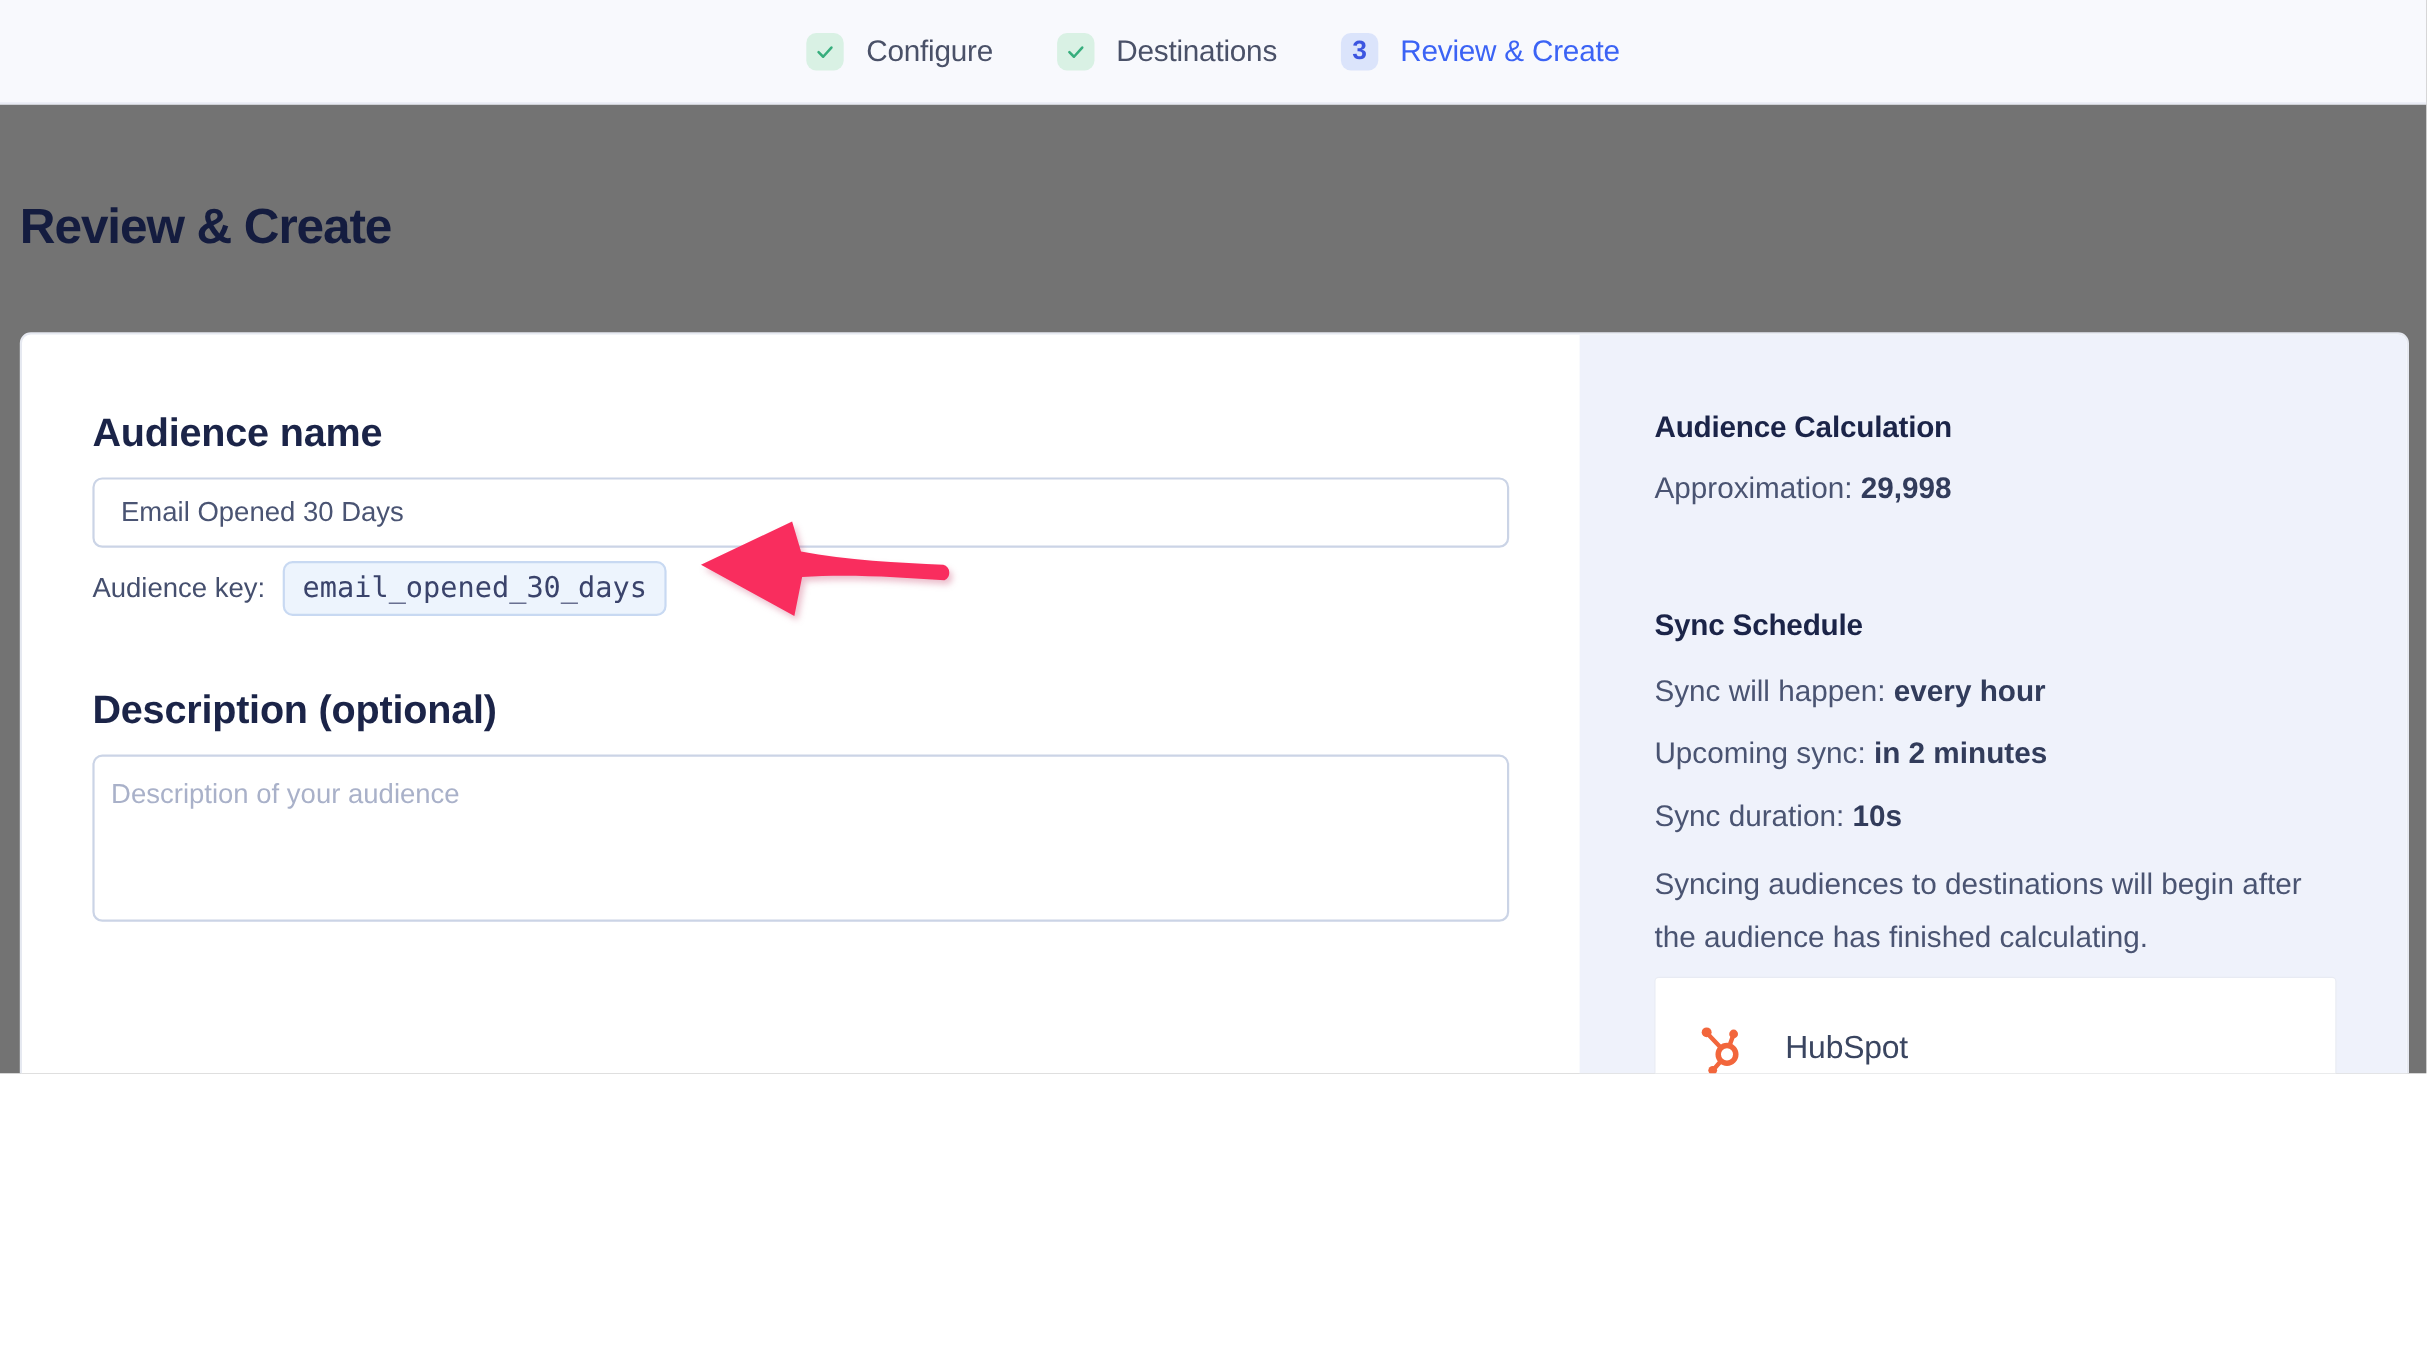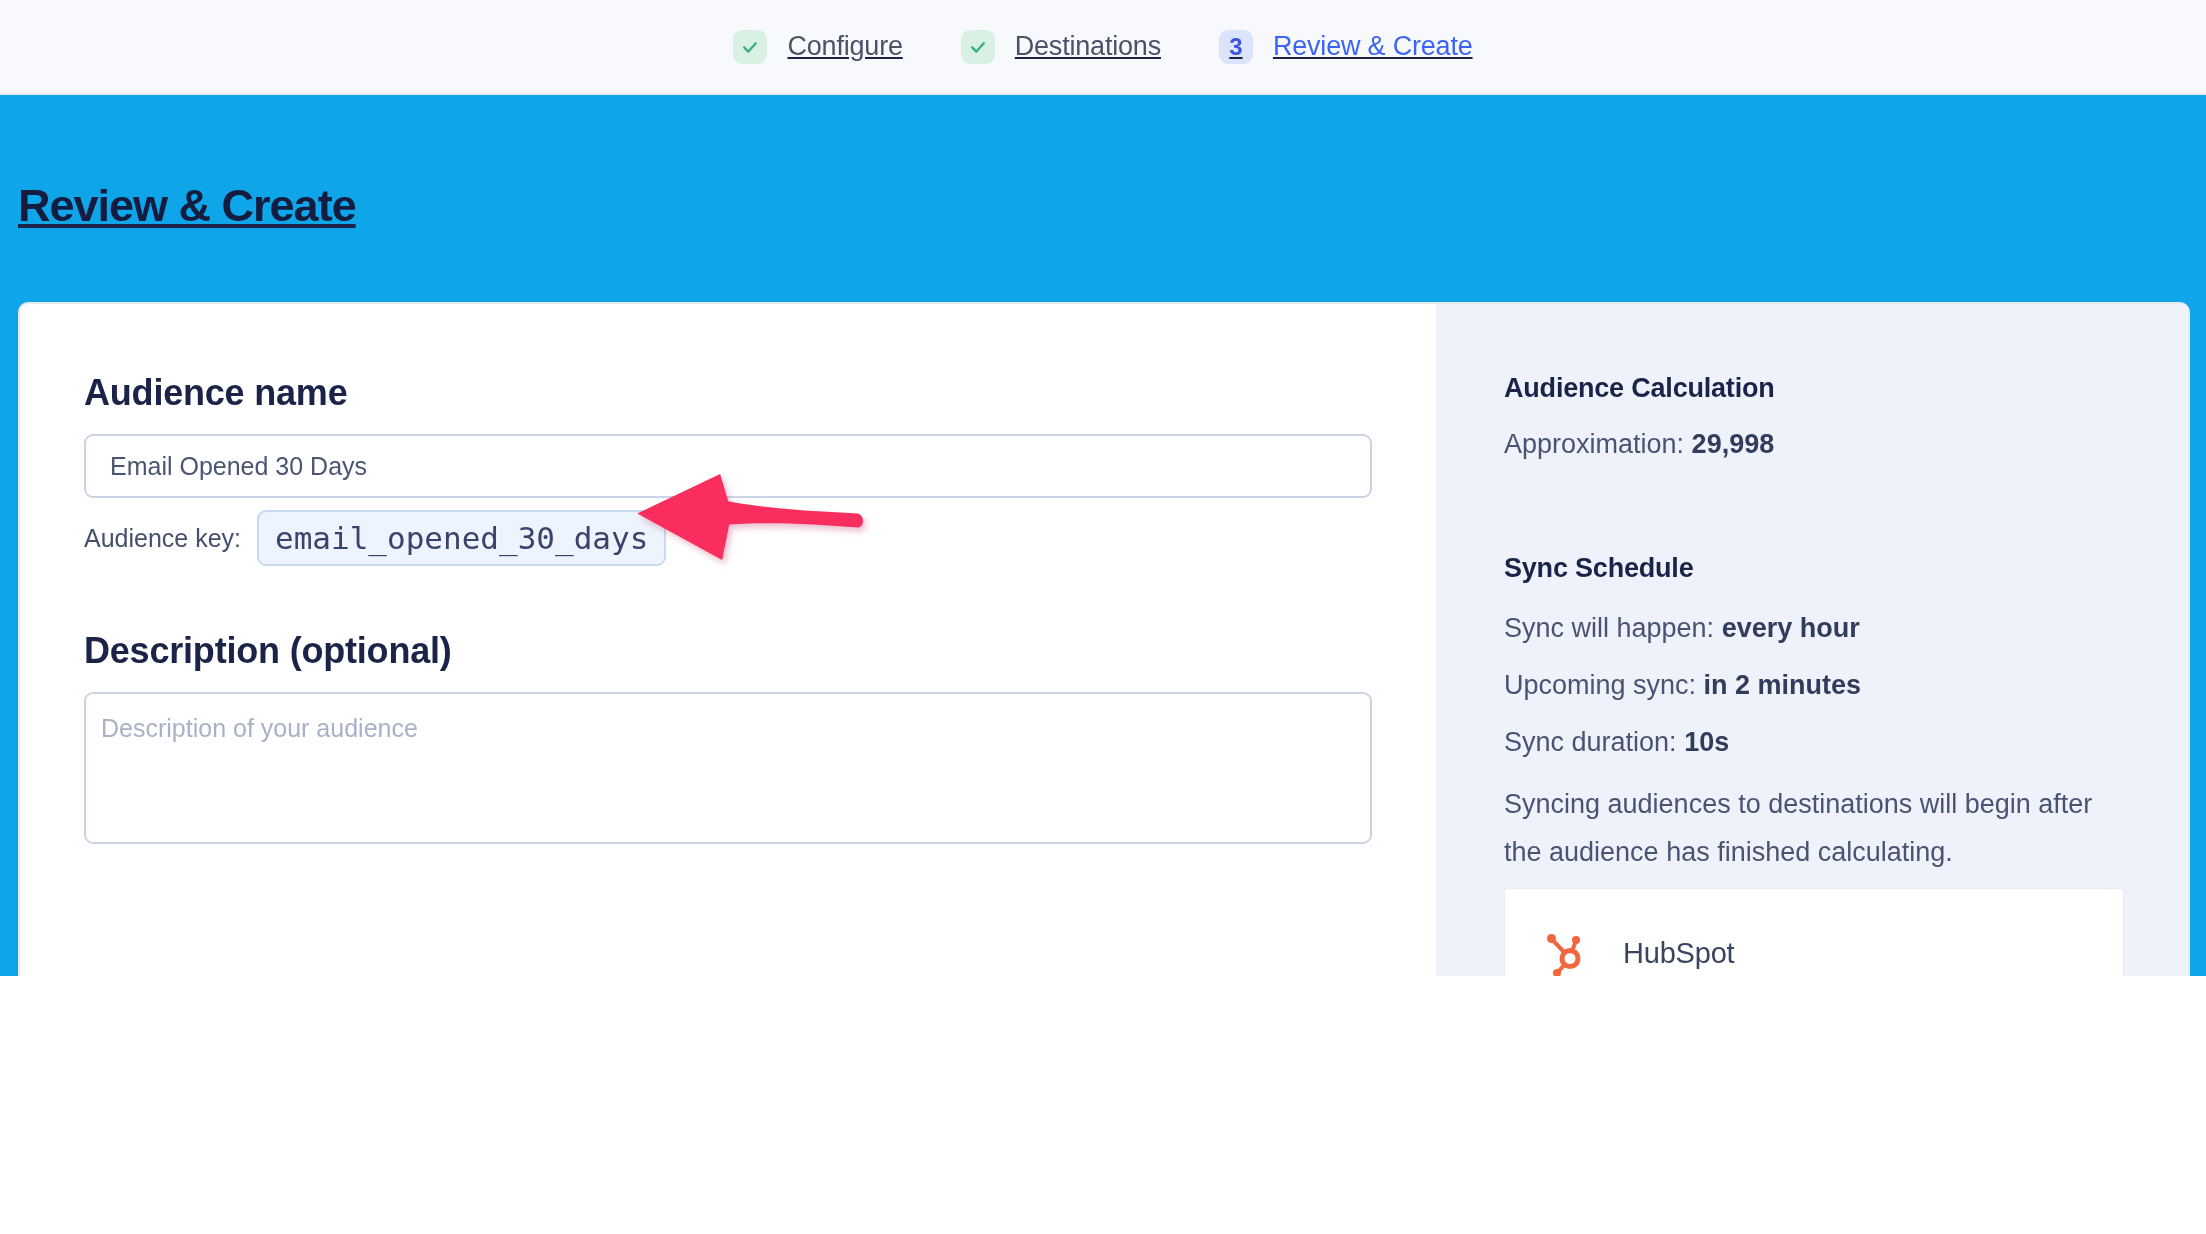--- a/index.html
+++ b/index.html
@@ -1,25 +1,24 @@
 <!DOCTYPE html>
 <html><head>
 <meta charset="utf-8">
 <style>
   * { box-sizing: border-box; margin: 0; padding: 0; }
   html, body { background: #ffffff; }
   .screen {
     position: relative;
     width: 2206px;
     height: 976px;
-    background: #0ea5e9;
+    background: #737373;
     overflow: hidden;
     font-family: "Liberation Sans", "DejaVu Sans", sans-serif;
     color: #1B2448;
-    text-decoration: underline;
   }
 
   
   .topbar {
     height: 95px;
     background: #F8F9FD;
     border-bottom: 2px solid #E9EBF4;
     display: flex;
     align-items: center;
     justify-content: center;
@@ -78,21 +77,21 @@
     font-family: inherit;
     outline: none;
   }
   .key-row {
     margin-top: 12px;
     display: flex; align-items: center; gap: 16px;
     font-size: 25px; color: #454F6E;
   }
   .key-chip {
     font-family: "DejaVu Sans Mono", "Liberation Mono", monospace;
-    font-size: 31px;
+    font-size: 26px;
     color: #3A436B;
     background: #EDF4FD;
     border: 2px solid #C8D9F2;
     border-radius: 9px;
     padding: 8px 16px;
     white-space: nowrap;
   }
   .desc-label { margin-top: 64px; }
   .desc-textarea {
     width: 100%; height: 152px;

